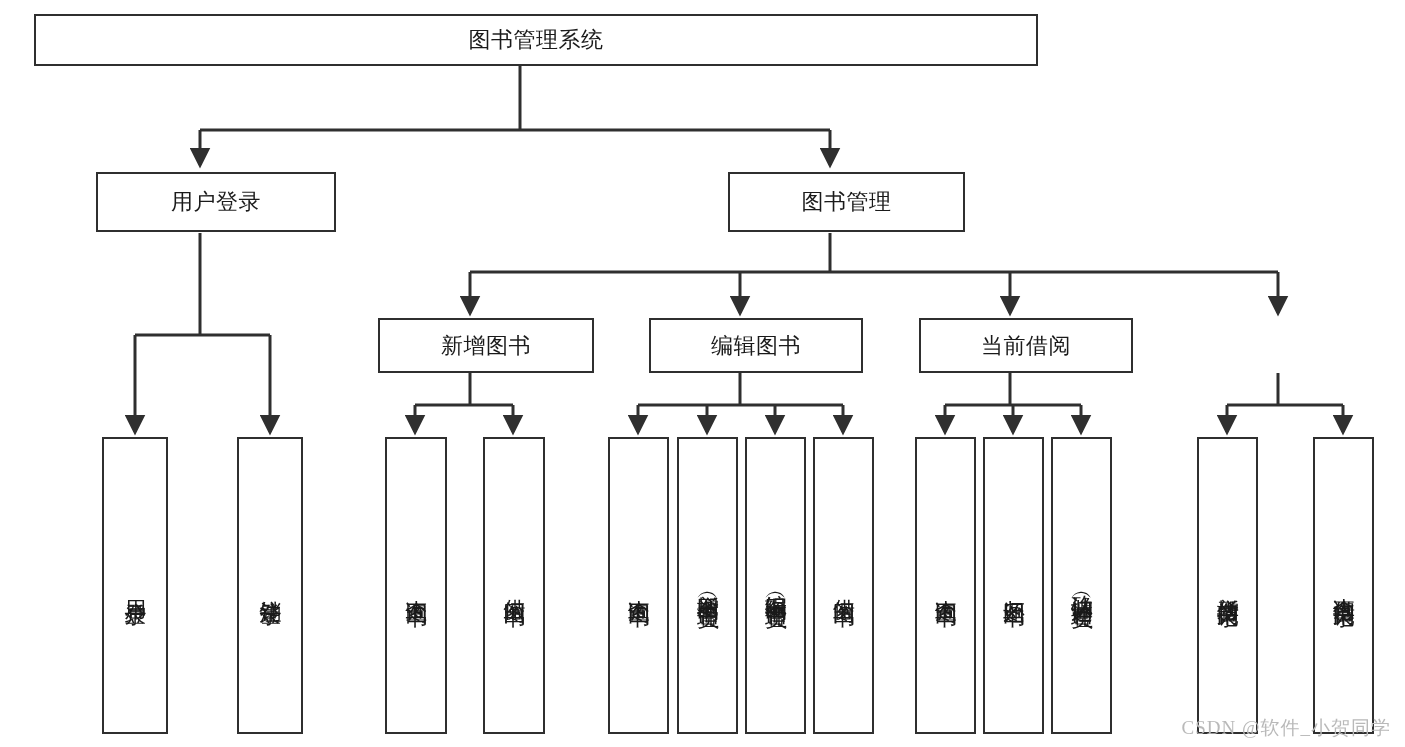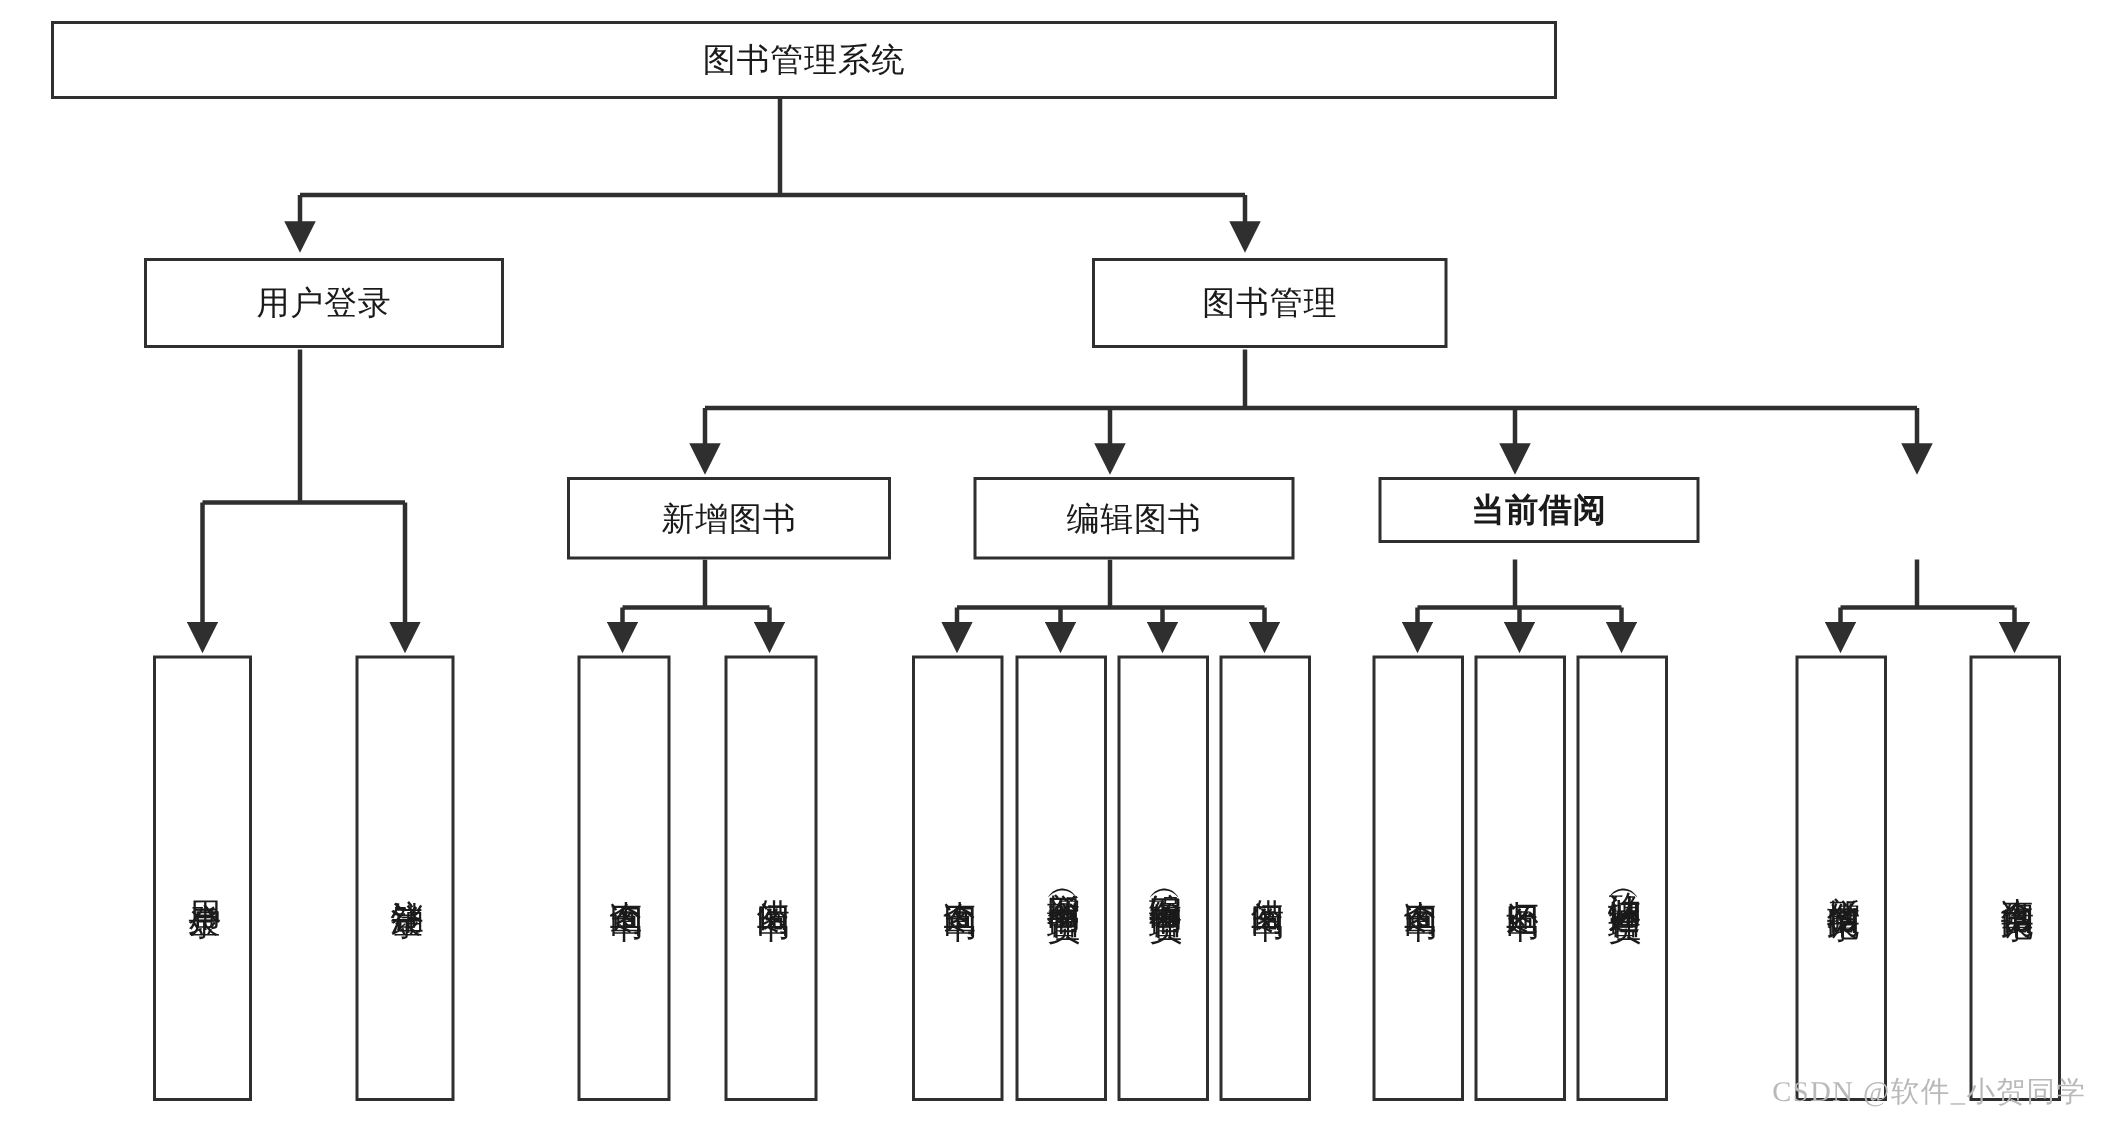--- a/index.html
+++ b/index.html
@@ -130,21 +130,21 @@
   <div class="node horiz" style="left:712px; top:172px; width:237px; height:60px;">
     <span>图书管理</span>
   </div>
 
   <div class="node horiz" style="left:362px; top:318px; width:216px; height:55px;">
     <span>新增图书</span>
   </div>
   <div class="node horiz" style="left:633px; top:318px; width:214px; height:55px;">
     <span>编辑图书</span>
   </div>
-  <div class="node horiz" style="left:903px; top:318px; width:214px; height:44px;font-weight:bold;">
+  <div class="node horiz" style="left:903px; top:318px; width:214px; height:55px;">
     <span>当前借阅</span>
   </div>
 
   <div class="node vert" style="left:102px; top:437px; width:66px; height:297px;">
     <span class="vtext">用户登录</span>
   </div>
   <div class="node vert" style="left:237px; top:437px; width:66px; height:297px;">
     <span class="vtext">注销登录</span>
   </div>
 

